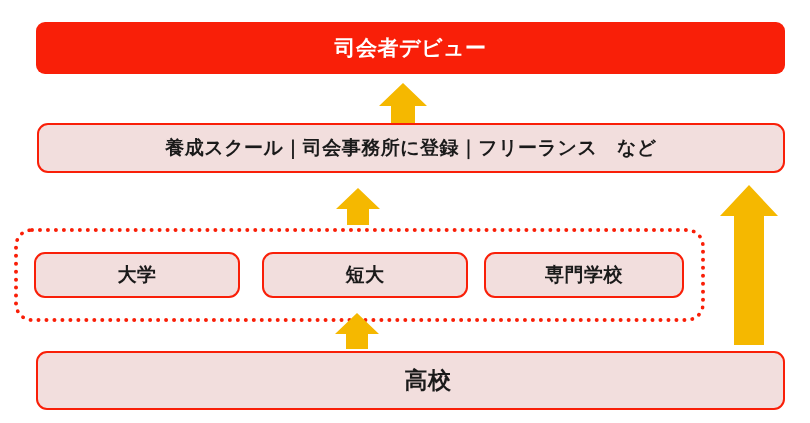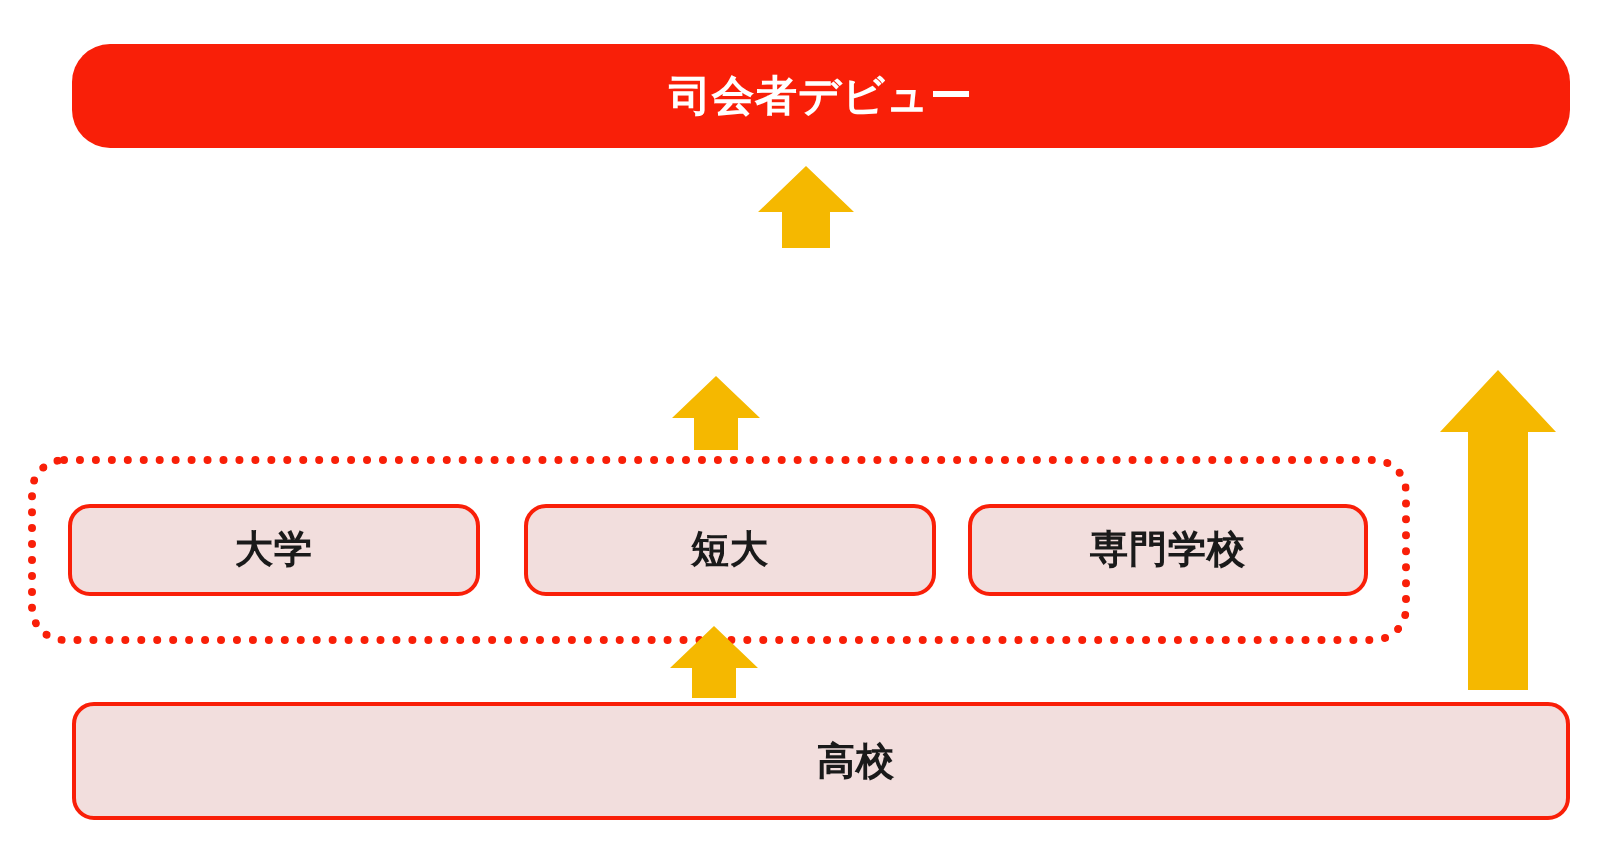--- a/index.html
+++ b/index.html
@@ -26,21 +26,21 @@
     align-items: center;
     justify-content: center;
     text-align: center;
     font-weight: bold;
     letter-spacing: 0.5px;
   }
 
   .goal-box {
     background: #f91f08;
     color: #ffffff;
-    border-radius: 19px;
+    border-radius: 9px;
     font-size: 21px;
     left: 36px;
     top: 22px;
     width: 749px;
     height: 52px;
   }
 
   .path-box {
     background: #f2dedd;
     border: 2.5px solid #f91f08;
@@ -76,21 +76,21 @@
   }
   .school-box.s0 { left: 34px;  width: 206px; }
   .school-box.s1 { left: 262px; width: 206px; }
   .school-box.s2 { left: 484px; width: 200px; }
 
   .hs-box {
     background: #f2dedd;
     border: 2.5px solid #f91f08;
     color: #1a1a1a;
     border-radius: 11px;
-    font-size: 19px;
+    font-size: 23px;
     left: 36px;
     top: 351px;
     width: 749px;
     height: 59px;
     padding-left: 35px;
   }
 
   
   .arrow {
     position: absolute;
@@ -105,20 +105,23 @@
   <div class="box goal-box">
     <span>司会者デビュー</span>
   </div>
 
   <div class="arrow" style="left:378px; top:83px;">
     <svg width="50" height="41" viewBox="0 0 50 41" aria-hidden="true">
       <polygon points="25,0 49,23 37,23 37,41 13,41 13,23 1,23" fill="#F5B800"></polygon>
     </svg>
   </div>
 
+  <div class="box path-box">
+    <span>養成スクール｜司会事務所に登録｜フリーランス　など</span>
+  </div>
 
   <div class="arrow" style="left:335px; top:188px;">
     <svg width="46" height="37" viewBox="0 0 46 37" aria-hidden="true">
       <polygon points="23,0 45,21 34,21 34,37 12,37 12,21 1,21" fill="#F5B800"></polygon>
     </svg>
   </div>
 
   <div class="dotted-group"></div>
 
   <div class="box school-box s1">

